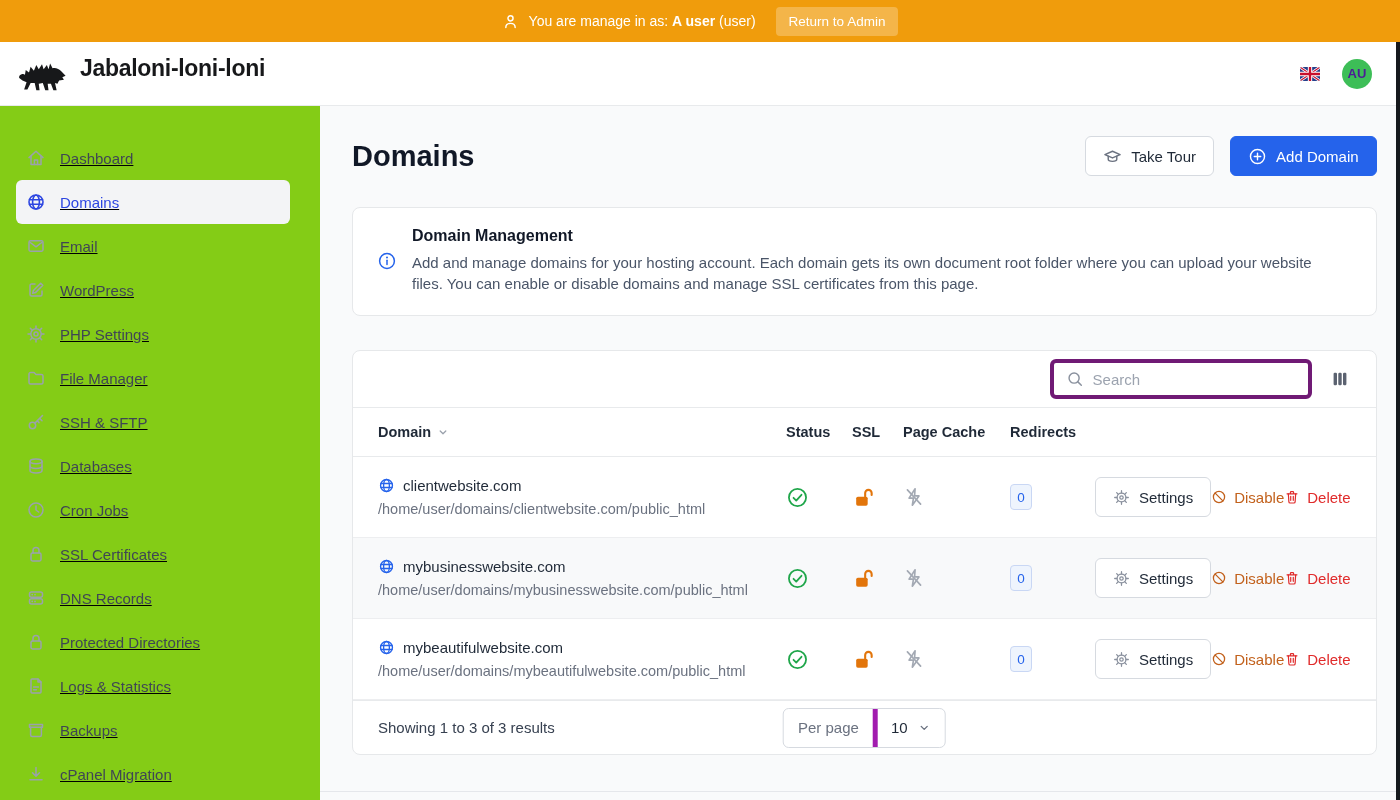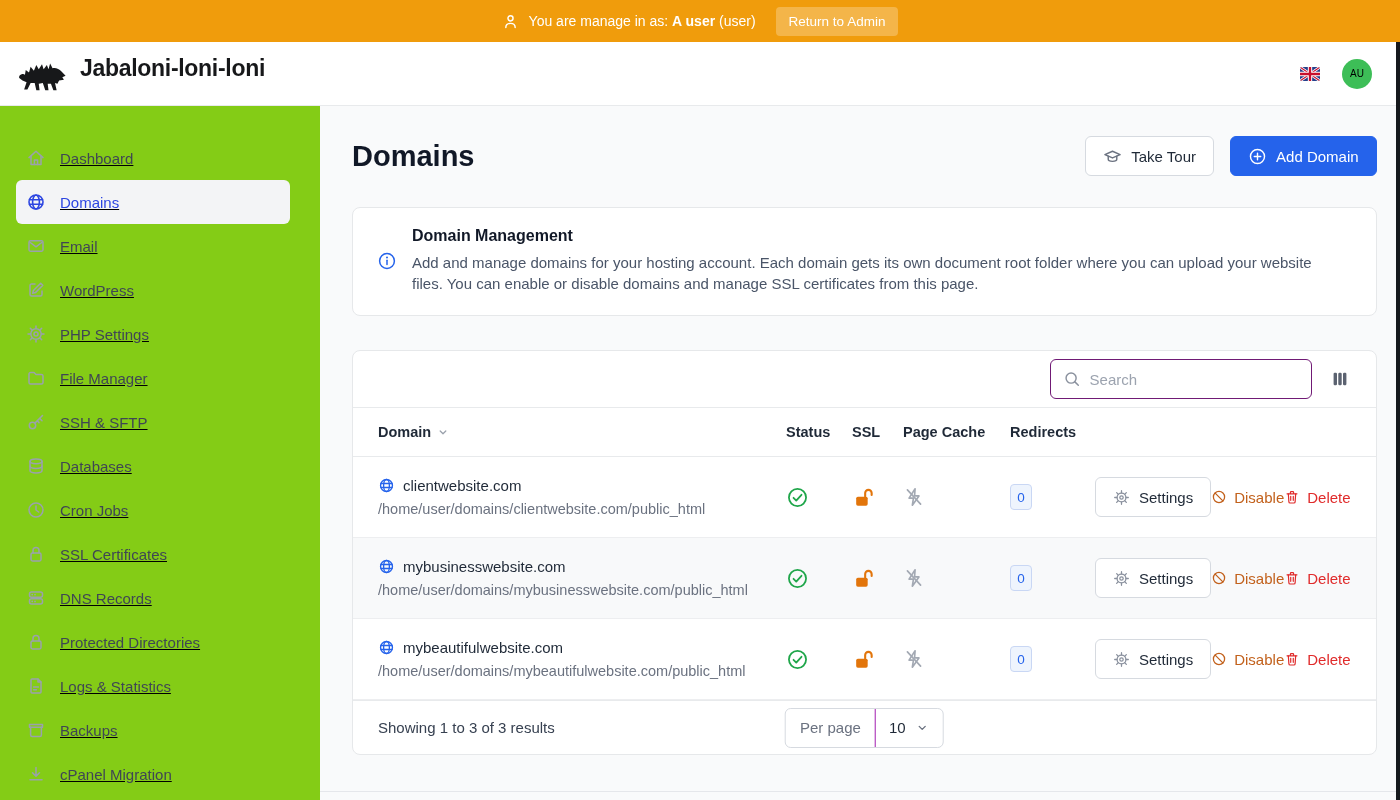--- a/index.html
+++ b/index.html
@@ -10,21 +10,21 @@
   .banner .msg { display:flex; align-items:center; gap:10px; }
   .banner b { font-weight:700; }
   .banner .return-btn { background:rgba(255,255,255,0.25); border:none; color:#fff; font-size:13.5px; padding:7px 13px; border-radius:4px; cursor:pointer; font-family:inherit; }
 
   
   .header { height:64px; background:#fff; border-bottom:1px solid #E8EAEC; display:flex; align-items:center; padding:0 16px; }
   .brand { display:flex; gap:12px; }
   .brand-name { font-size:23px; font-weight:700; color:#17181A; letter-spacing:-0.3px; }
   .header-right { margin-left:auto; display:flex; align-items:center; gap:22px; padding-right:12px; }
   .flag { width:20px; height:14px; border-radius:2px; overflow:hidden; display:block; }
-  .avatar { width:30px; height:30px; border-radius:50%; background:#3DBE57; color:#000000; font-size:10px; font-weight:400; display:flex; align-items:center; justify-content:center; cursor:pointer; }
+  .avatar { width:30px; height:30px; border-radius:50%; background:#3DBE57; color:#4c1d95; font-size:13px; font-weight:700; display:flex; align-items:center; justify-content:center; cursor:pointer; }
 
   
   .shell { display:flex; height:694px; }
   .sidebar { width:320px; background:#84cc16; padding-top:30px; flex-shrink:0;text-decoration:underline; }
   .nav-item { height:44px; display:flex; align-items:center; gap:14px; margin:0 30px 0 16px; padding-left:10px; border-radius:6px; cursor:pointer; color:#3F4654; font-size:15px; }
   .nav-item svg { color:#9AA1AC; flex-shrink:0; }
   .nav-item.active { background:#F3F4F6; color:#2D46E1; font-weight:500; }
   .nav-item.active svg { color:#2D46E1; }
 
   .main { flex:1; padding:0 32px; background:#F9FAFB; }
@@ -40,21 +40,21 @@
 
   
   .info-card { margin-top:31px; background:#fff; border:1px solid #E6E8EA; border-radius:8px; padding:19px 24px 21px 24px; display:flex; gap:15px; }
   .info-icon { color:#2563EB; margin-top:24px; flex-shrink:0; }
   .info-title { font-size:16px; font-weight:700; color:#111827; margin-bottom:7px; }
   .info-body { font-size:15px; color:#4A5568; line-height:21px; max-width:905px; }
 
   
   .table-card { margin-top:34px; background:#fff; border:1px solid #E6E8EA; border-radius:8px; overflow:hidden; }
   .table-toolbar { height:56px; display:flex; align-items:center; justify-content:flex-end; gap:18px; padding:0 26px 0 24px; }
-  .search-box { width:262px; height:40px; border:1px solid #701a75; border-radius:6px; display:flex; align-items:center; padding:0 12px; gap:9px; background:#fff; }
+  .search-box { width:262px; height:40px; border:4px solid #701a75; border-radius:6px; display:flex; align-items:center; padding:0 12px; gap:9px; background:#fff; }
   .search-box svg { color:#8A919E; flex-shrink:0; }
   .search-box input { border:none; outline:none; font-size:15px; color:#1F2937; width:100%; font-family:inherit; background:transparent; }
   .search-box input::placeholder { color:#9CA3AF; }
   .cols-icon { cursor:pointer; color:#5B6270; display:flex; }
 
   .tgrid { display:grid; grid-template-columns:408px 66px 51px 107px 85px 1fr; align-items:center; padding:0 25px; }
   .thead { height:50px; border-top:1px solid #E8EAEC; border-bottom:1px solid #E8EAEC; font-size:14.5px; font-weight:700; color:#1F2937; }
   .th { display:flex; align-items:center; gap:5px; }
   .th svg { color:#9AA1AC; }
   .trow { height:81px; border-bottom:1px solid #EDEEF0; }
@@ -65,21 +65,21 @@
   .cell-icon { display:flex; }
   .redirect-badge { display:inline-flex; align-items:center; justify-content:center; min-width:22px; height:26px; padding:0 6px; background:#EEF4FD; border:1px solid #C9D7F4; border-radius:4px; color:#2563EB; font-size:13.5px; }
   .actions { display:flex; align-items:center; justify-content:flex-end; }
   .link-btn { display:inline-flex; align-items:center; gap:7px; font-size:15px; background:none; border:none; cursor:pointer; font-family:inherit; }
   .link-disable { color:#C2611C; }
   .link-delete { color:#E02B2B; }
 
   .table-footer { height:54px; border-top:1px solid #E8EAEC; display:flex; align-items:center; padding:0 25px; position:relative; }
   .summary { font-size:15px; color:#374151; }
   .perpage { position:absolute; left:50%; transform:translateX(-50%); display:flex; align-items:center; height:40px; border:1px solid #D6DAE0; border-radius:6px; background:#fff; overflow:hidden; }
-  .perpage .pp-label { padding:0 14px; font-size:15px; color:#6B7280; border-right:1px solid #a21caf; height:100%; display:flex; align-items:center; }
+  .perpage .pp-label { padding:0 14px; font-size:15px; color:#6B7280; border-right:5px solid #a21caf; height:100%; display:flex; align-items:center; }
   .perpage .pp-value { padding:0 13px; font-size:15px; color:#1F2937; display:flex; align-items:center; gap:9px; cursor:pointer; }
   .perpage .pp-value svg { color:#6B7280; }
 
   .main-divider { margin:36px -32px 0 -32px; border-top:1px solid #E5E7EB; }
 
   .edge-scrollbar { position:fixed; top:42px; right:0; width:4px; height:758px; background:#16191D; }
 </style>
 </head>
 <body>
 

